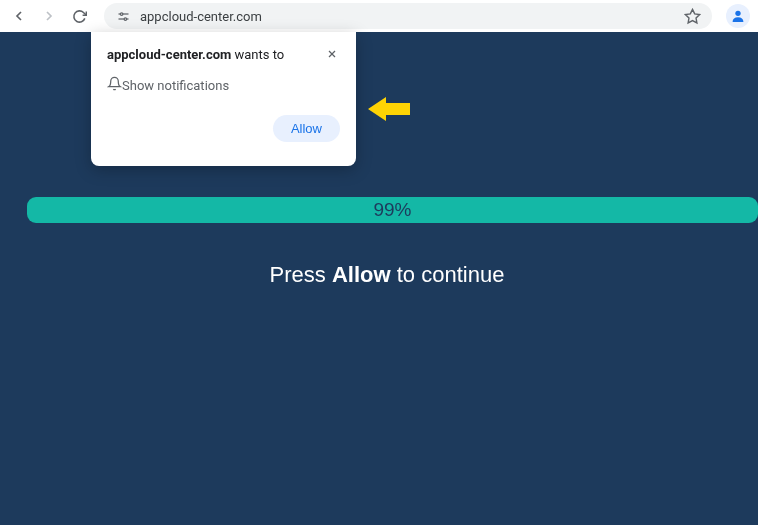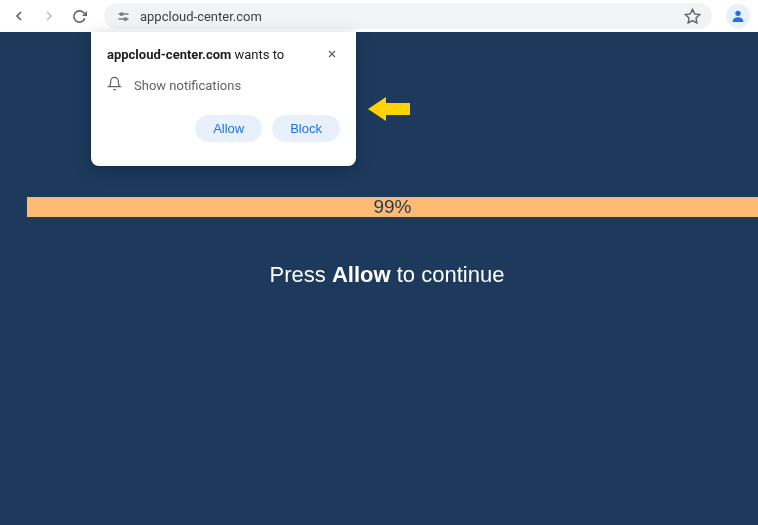--- a/index.html
+++ b/index.html
@@ -112,21 +112,20 @@
       display: flex;
       align-items: center;
       justify-content: center;
       color: #5f6368;
       cursor: pointer;
       font-size: 14px;
     }
     .permission-row {
       display: flex;
       align-items: center;
-      gap: 12px;
       margin-bottom: 20px;
     }
     .bell-icon {
       color: #5f6368;
     }
     .permission-text {
       font-size: 13px;
       color: #5f6368;
     }
     .button-row {
@@ -147,25 +146,26 @@
     .arrow-indicator {
       position: absolute;
       top: 62px;
       left: 368px;
     }
     .progress-bar {
       position: absolute;
       top: 165px;
       left: 27px;
       right: 0;
-      height: 20px;
-      background: #fdba74;
-      display: flex;
-      align-items: center;
-      justify-content: center;
+      height: 26px;
+      background: #14b8a6;
+      display: flex;
+      align-items: center;
+      justify-content: center;
+      border-radius: 9px;
     }
     .progress-text {
       font-size: 19px;
       font-weight: 400;
       color: #1d3a5c;
       font-family: 'Trebuchet MS', Arial, sans-serif;
     }
     .instruction-text {
       position: absolute;
       top: 230px;
@@ -241,21 +241,20 @@
       <span class="bell-icon">
         <svg width="15" height="15" viewBox="0 0 24 24" fill="none" stroke="currentColor" stroke-width="2">
             <path d="M18 8A6 6 0 0 0 6 8c0 7-3 9-3 9h18s-3-2-3-9"></path>
             <path d="M13.73 21a2 2 0 0 1-3.46 0"></path>
           </svg>
       </span>
       <span class="permission-text">Show notifications</span>
     </div>
     <div class="button-row">
       <button class="popup-btn">Allow</button>
-      <button class="popup-btn">Block</button>
     </div>
   </div>
 
   <div class="arrow-indicator">
     <svg width="42" height="30" viewBox="0 0 42 30">
         <polygon points="0,15 18,3 18,9 42,9 42,21 18,21 18,27" fill="#fed304"></polygon>
       </svg>
   </div>
 
   <div class="progress-bar">

